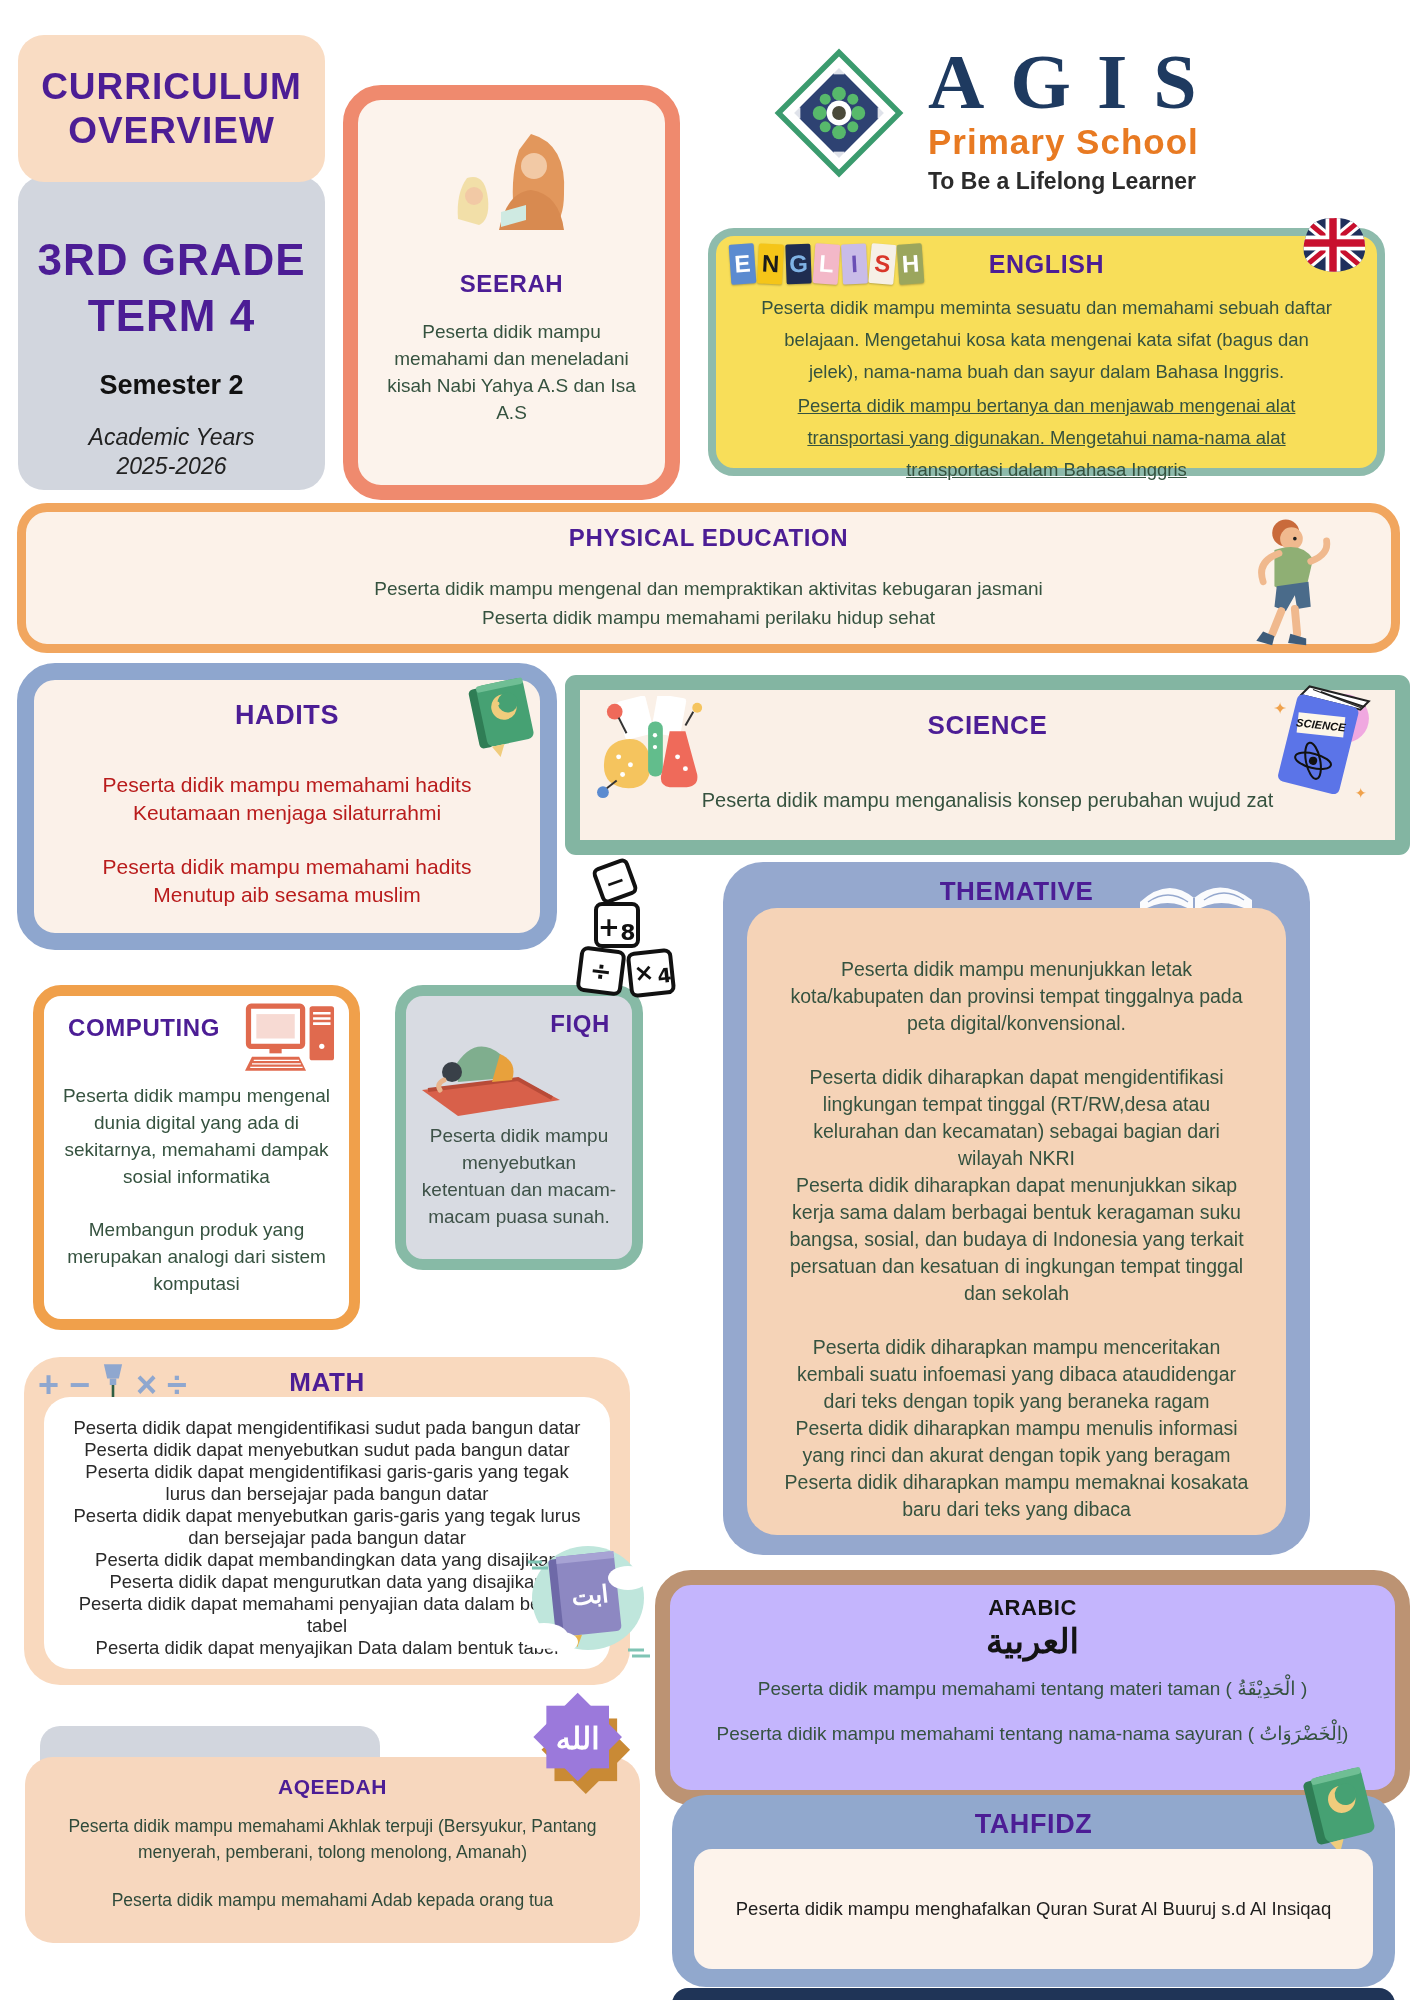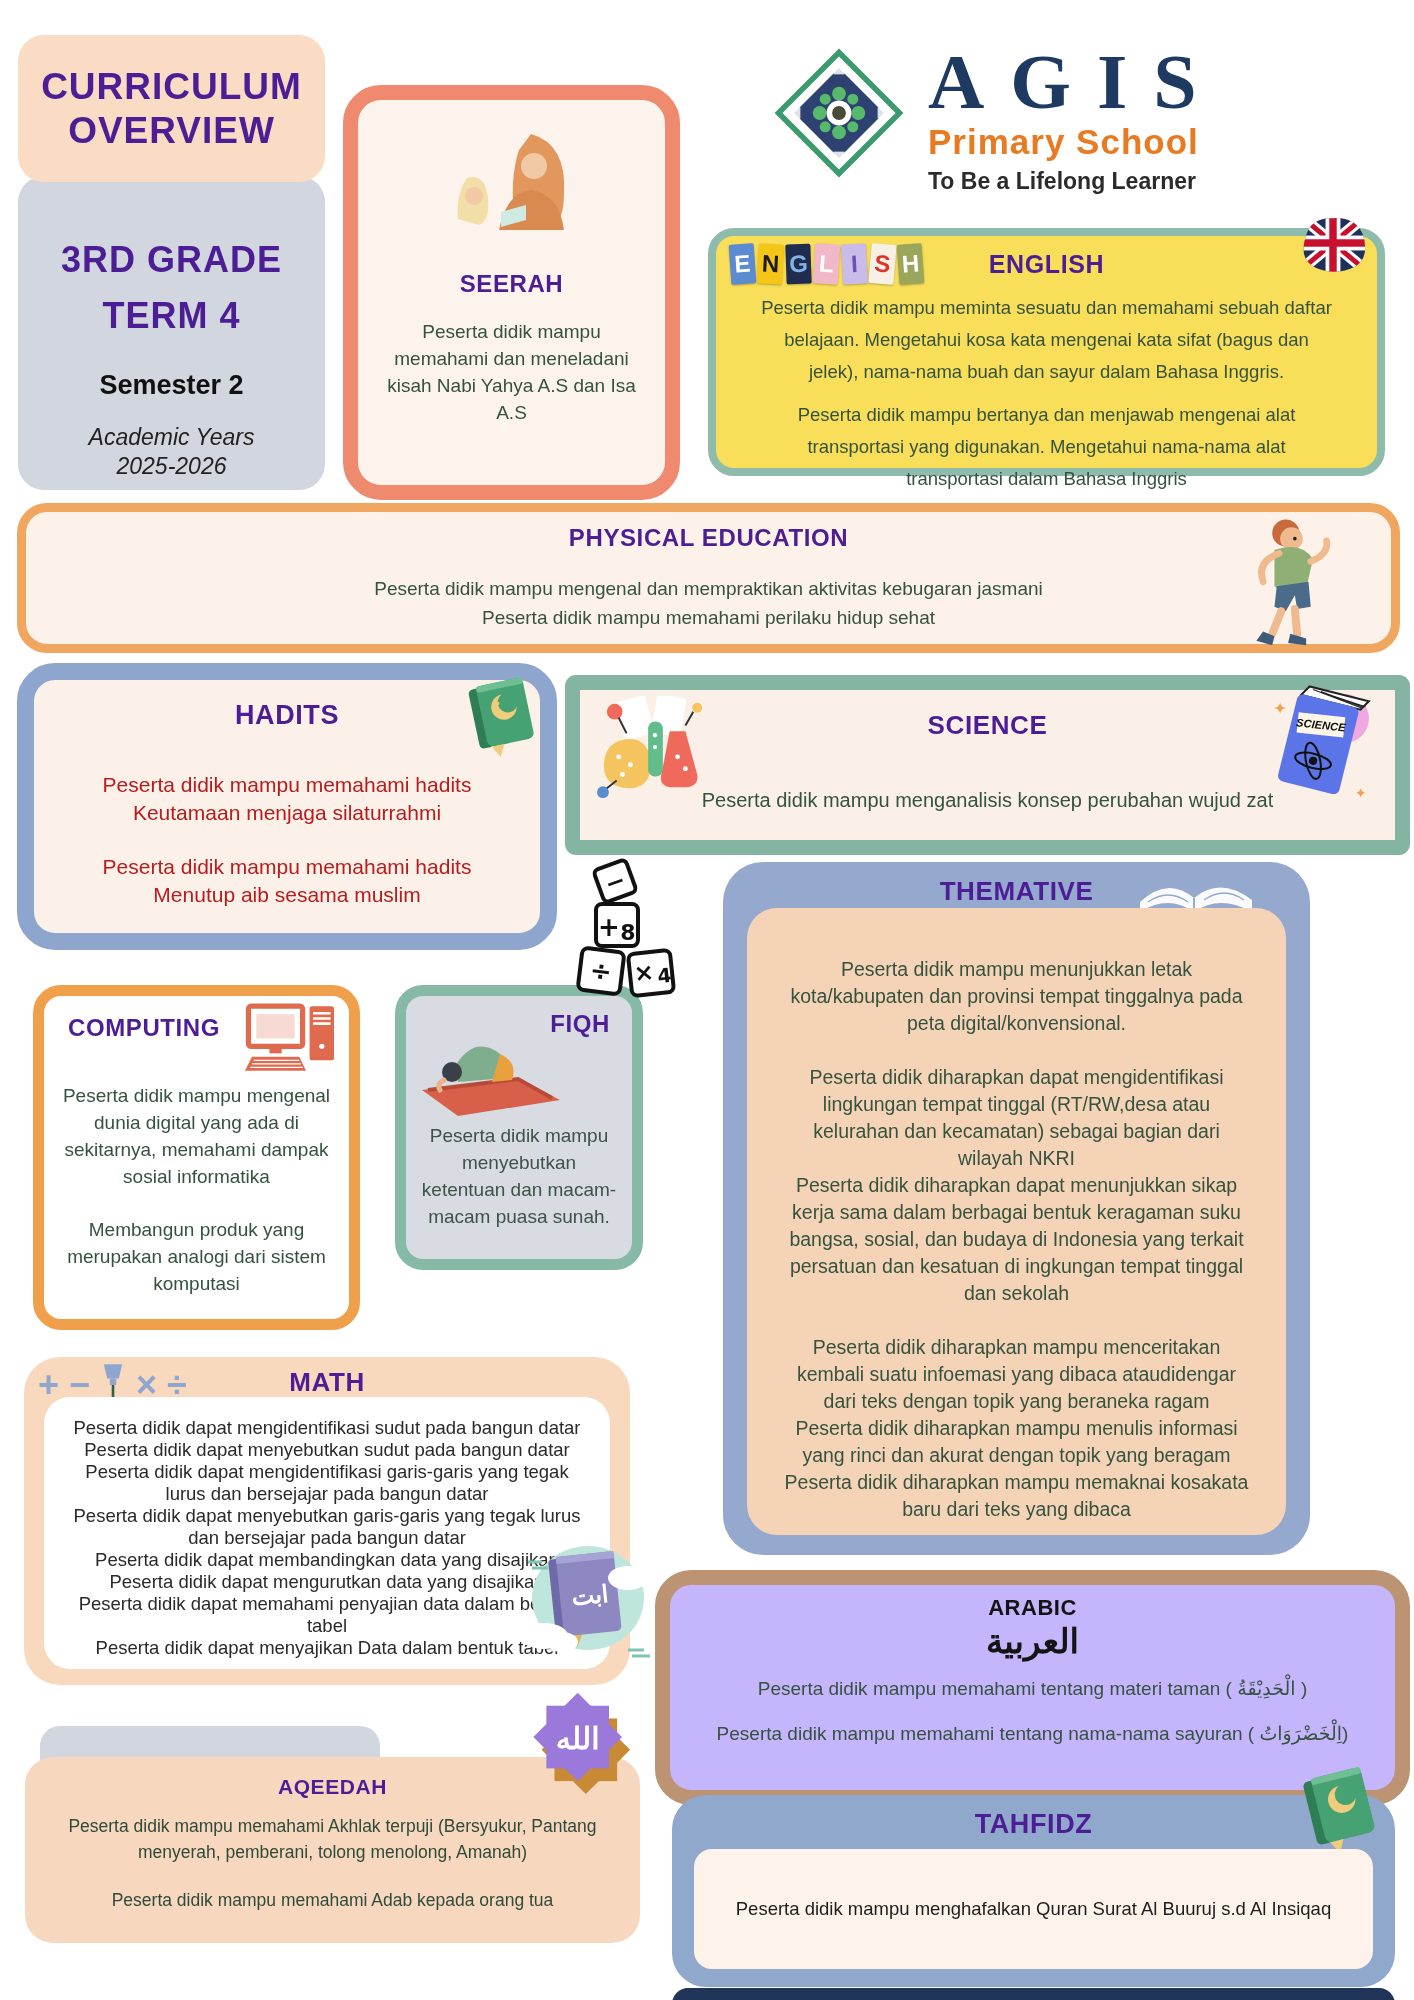--- a/index.html
+++ b/index.html
@@ -12,21 +12,21 @@
   .ctr { text-align:center; }
   .h { font-weight:800; color:#4c1d95; letter-spacing:.6px; }
   .body-green { color:#35523F; }
 
   
   .hdr-peach { left:18px; top:35px; width:307px; height:147px; background:#F9DCC3;
     border-radius:26px; display:flex; align-items:center; justify-content:center; z-index:2; }
   .hdr-peach .t { font-size:37px; line-height:44px; text-align:center; letter-spacing:1px; }
   .hdr-gray { left:18px; top:176px; width:307px; height:314px; background:#D2D6DE;
     border-radius:26px; padding-top:56px; text-align:center; z-index:1; }
-  .grade { font-size:36px; line-height:56px; letter-spacing:1px; }
+  .grade { font-size:44px; line-height:56px; letter-spacing:1px; }
   .semester { font-size:27px; font-weight:700; color:#111; margin-top:26px; }
   .acad { font-size:23px; font-style:italic; color:#222; margin-top:22px; line-height:29px; }
 
   
   .card-seerah { left:343px; top:85px; width:337px; height:415px; background:#FCF3EC;
     border:15px solid #EF8A6E; border-radius:38px; text-align:center; padding-top:22px; }
   .card-seerah .title { font-size:24px; margin-top:14px; }
   .card-seerah .body { font-size:19px; line-height:27px; margin:20px auto 0; width:262px; }
 
   
@@ -44,21 +44,21 @@
   .collage span { display:inline-block; width:25px; height:40px; font-size:24px; font-weight:800;
     text-align:center; line-height:40px; border-radius:2px; box-shadow:0 1px 2px rgba(0,0,0,.25); }
   .collage span:nth-child(1){ background:#5B8BD0; color:#fff; transform:rotate(-4deg);}
   .collage span:nth-child(2){ background:#F5C518; color:#1b1b1b; transform:rotate(3deg);}
   .collage span:nth-child(3){ background:#1F2C50; color:#7FB2E5; transform:rotate(-2deg);}
   .collage span:nth-child(4){ background:#F3B8C8; color:#fff; transform:rotate(4deg);}
   .collage span:nth-child(5){ background:#C9BCE8; color:#6A4FB5; transform:rotate(-3deg);}
   .collage span:nth-child(6){ background:#F6F0E6; color:#D9372A; transform:rotate(5deg);}
   .collage span:nth-child(7){ background:#9BA65D; color:#fff; transform:rotate(-4deg);}
   .eng-body { margin-top:56px; padding:0 42px; font-size:18.5px; line-height:32px; text-align:center; }
-  .eng-body p + p { margin-top:11px; }
+  .eng-body p + p { margin-top:2px;text-decoration:underline; }
   .flag { position:absolute; left:577px; top:-24px; width:80px; height:62px; }
 
   
   .card-pe { left:17px; top:503px; width:1383px; height:150px; background:#FCF2E9;
     border:9px solid #F1A65F; border-radius:30px; text-align:center; }
   .card-pe .title { font-size:24px; margin-top:12px; }
   .card-pe .body { font-size:19px; line-height:29px; margin-top:22px; }
   .pe-boy { position:absolute; right:42px; top:4px; width:106px; height:136px; }
 
   

